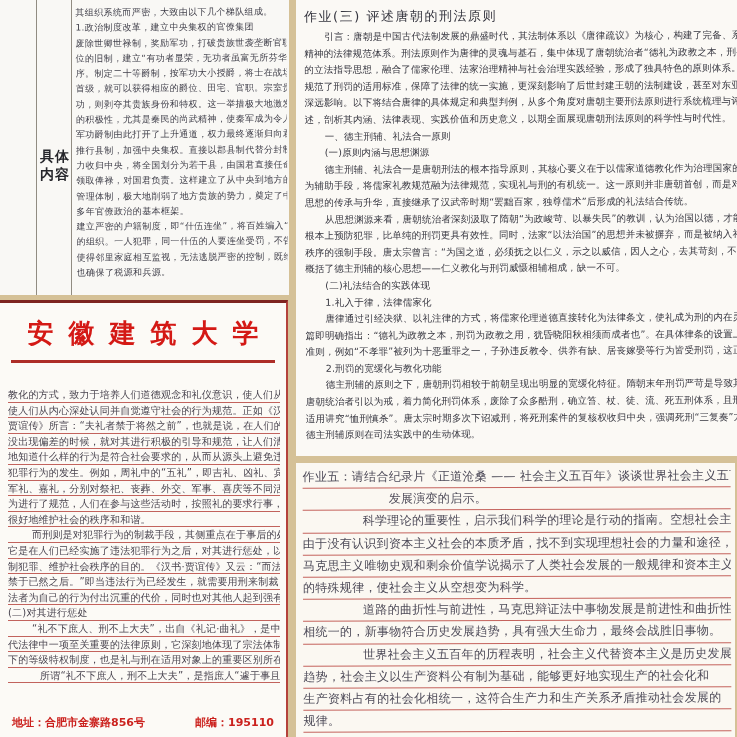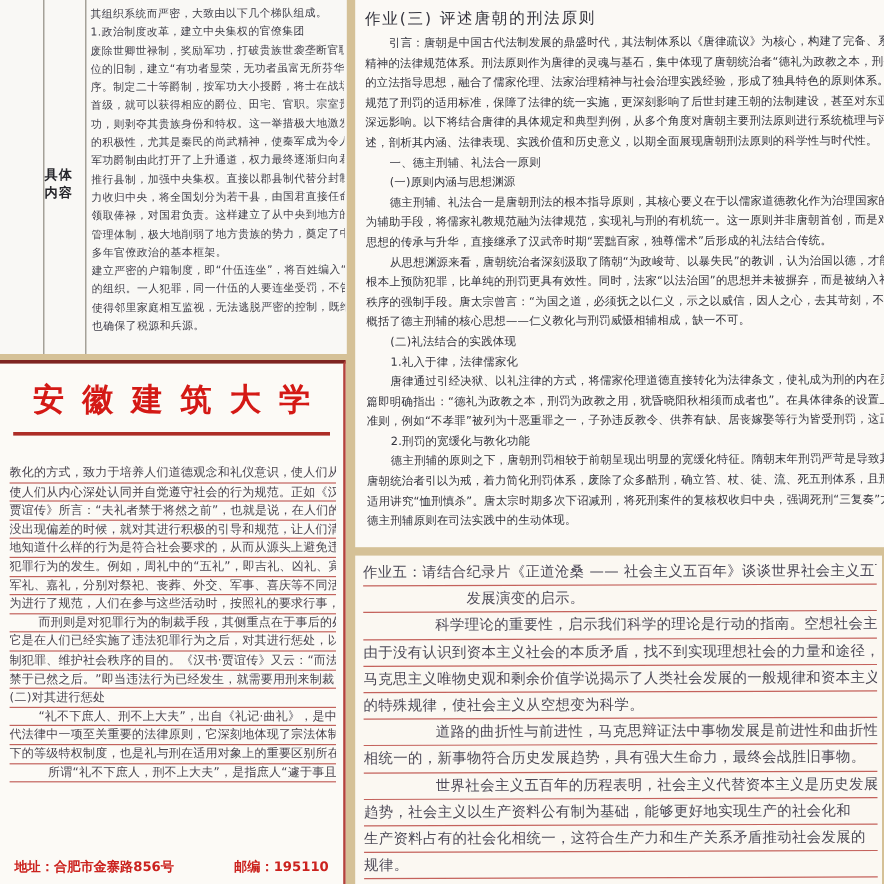--- a/index.html
+++ b/index.html
@@ -4,22 +4,22 @@
 <style>
   html,body{margin:0;padding:0;}
   .canvas{position:relative;width:737px;height:737px;background:#d5c197;overflow:hidden;
           font-family:"DejaVu Sans",sans-serif;}
   .page{position:absolute;overflow:hidden;}
 
   
   .form{left:0;top:0;width:289px;height:295px;background:#f9f8f5;}
   .vline{position:absolute;top:0;bottom:0;width:1px;background:#918c82;}
   .v1{left:36px;} .v2{left:71px;}
-  .form-label{position:absolute;left:37px;top:138px;width:33px;text-align:left;
-              font-size:11px;font-weight:bold;color:#26262b;letter-spacing:1px;}
+  .form-label{position:absolute;left:37px;top:148px;width:33px;text-align:right;
+              font-size:14px;font-weight:bold;color:#26262b;letter-spacing:1px;}
   .form-text{position:absolute;left:76px;top:5px;right:2px;transform:rotate(-0.3deg);}
   .fline{height:15.3px;line-height:15.3px;font-size:9px;color:#3f3e49;
          white-space:nowrap;overflow:hidden;letter-spacing:0.4px;}
 
   
   .essay{left:296px;top:0;width:439px;height:456px;background:#fbf9f5;padding-left:10px;}
   .essay-text{position:absolute;left:9px;top:6px;right:3px;transform:rotate(-0.25deg);}
   .eline{height:16.6px;line-height:16.6px;font-size:9.5px;color:#34343e;
          white-space:nowrap;overflow:hidden;letter-spacing:0.2px;}
   .eline.h1{font-size:13px;height:22px;line-height:20px;letter-spacing:1.5px;}
@@ -115,24 +115,26 @@
     <div class="lh-rule"></div>
     <div class="lh-body">
         <div class="lline">教化的方式，致力于培养人们道德观念和礼仪意识，使人们从内心意识，</div>
         <div class="lline">使人们从内心深处认同并自觉遵守社会的行为规范。正如《汉书·</div>
         <div class="lline">贾谊传》所言：“夫礼者禁于将然之前”，也就是说，在人们的行为还</div>
         <div class="lline">没出现偏差的时候，就对其进行积极的引导和规范，让人们清楚</div>
         <div class="lline">地知道什么样的行为是符合社会要求的，从而从源头上避免违法</div>
         <div class="lline">犯罪行为的发生。例如，周礼中的“五礼”，即吉礼、凶礼、宾礼、</div>
         <div class="lline">军礼、嘉礼，分别对祭祀、丧葬、外交、军事、喜庆等不同活动的行</div>
         <div class="lline">为进行了规范，人们在参与这些活动时，按照礼的要求行事，就能</div>
+        <div class="lline">很好地维护社会的秩序和和谐。</div>
         <div class="lline ind">而刑则是对犯罪行为的制裁手段，其侧重点在于事后的处罚。</div>
         <div class="lline">它是在人们已经实施了违法犯罪行为之后，对其进行惩处，以达到遏</div>
         <div class="lline">制犯罪、维护社会秩序的目的。《汉书·贾谊传》又云：“而法者</div>
         <div class="lline">禁于已然之后。”即当违法行为已经发生，就需要用刑来制裁，让违</div>
+        <div class="lline">法者为自己的行为付出沉重的代价，同时也对其他人起到强有</div>
         <div class="lline">(二)对其进行惩处</div>
         <div class="lline ind">“礼不下庶人、刑不上大夫”，出自《礼记·曲礼》，是中国古</div>
         <div class="lline">代法律中一项至关重要的法律原则，它深刻地体现了宗法体制</div>
         <div class="lline">下的等级特权制度，也是礼与刑在适用对象上的重要区别所在。</div>
         <div class="lline ind2">所谓“礼不下庶人，刑不上大夫”，是指庶人“遽于事且不能备</div>
       </div>
     <div class="lh-footer">
       <span>地址：合肥市金寨路856号</span>
       <span>邮编：195110</span>
     </div>

